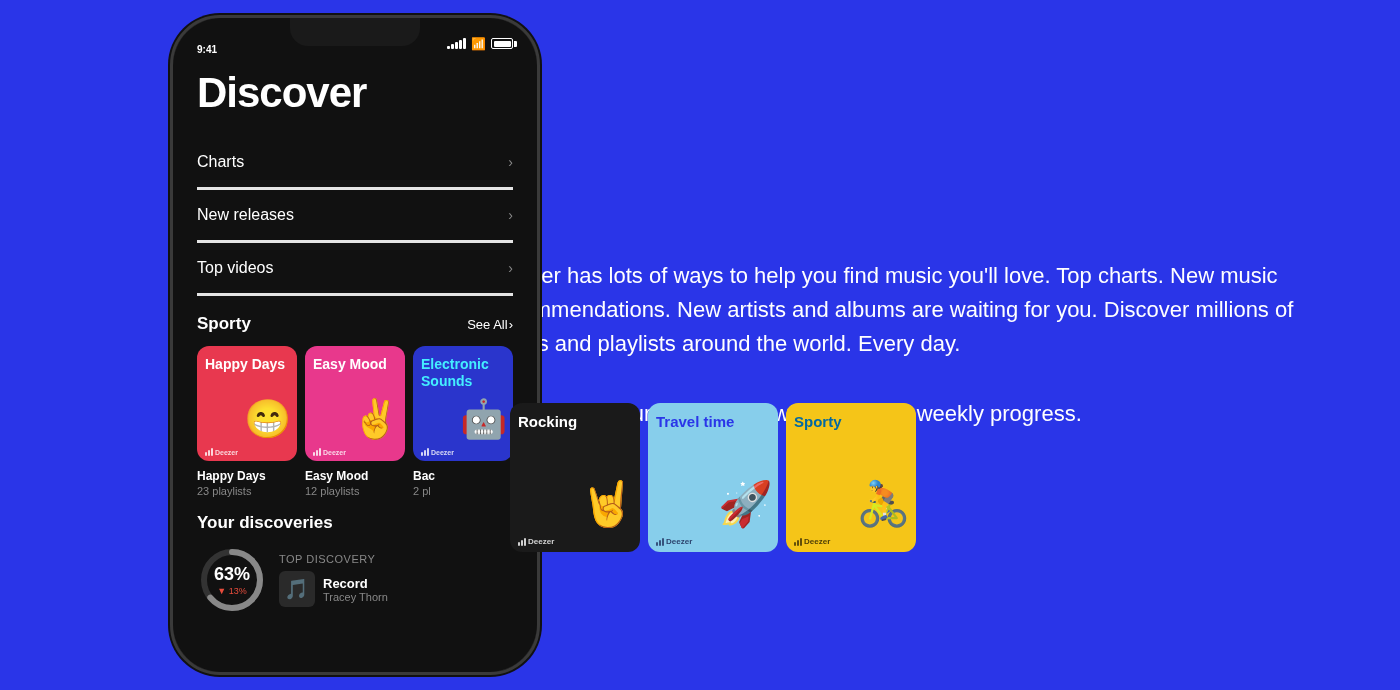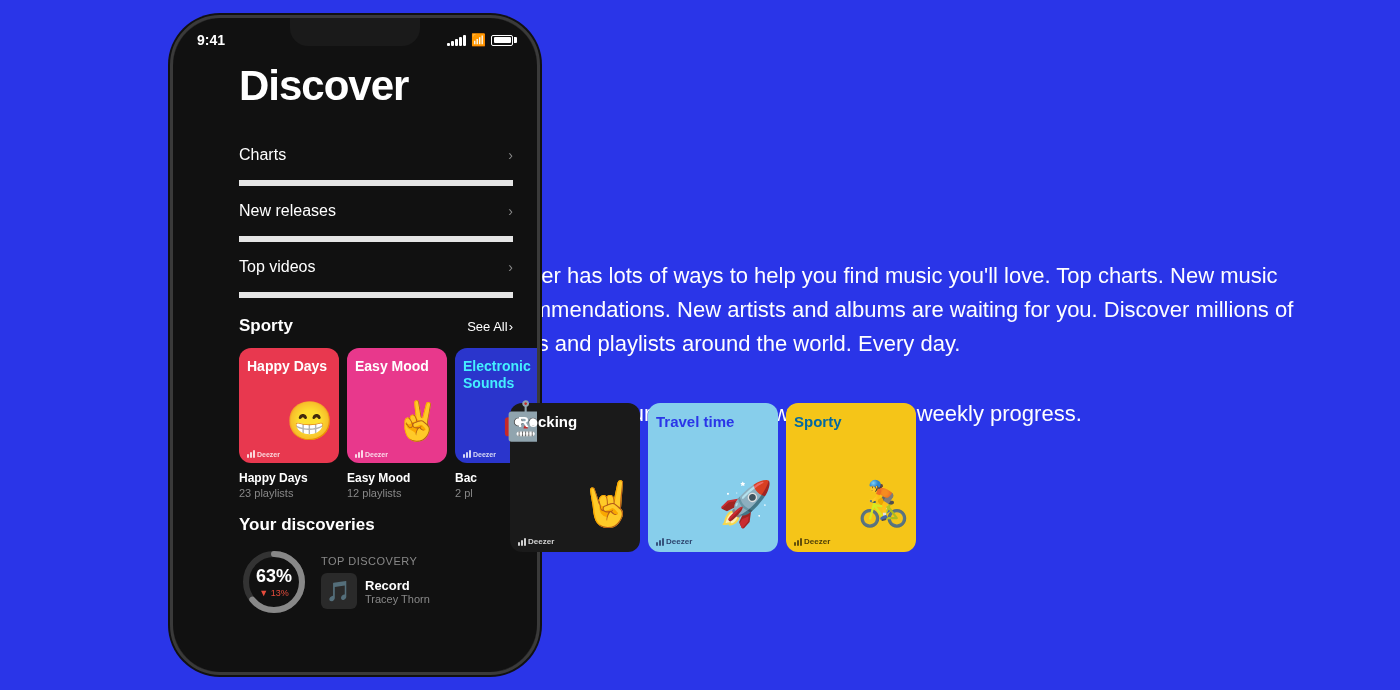--- a/index.html
+++ b/index.html
@@ -65,21 +65,22 @@
       padding: 14px 24px 4px 24px;
       color: white;
       font-size: 13px;
       font-weight: 600;
       position: relative;
       z-index: 5;
     }
 
     .status-time {
       font-weight: 700;
-      font-size: 14px;
+      font-size: 10px;
+      margin-top: 12px;
     }
 
     .status-icons {
       display: flex;
       gap: 5px;
       align-items: center;
     }
 
     .signal-bars {
       display: flex;
@@ -125,38 +126,37 @@
       height: 100%;
       background: white;
       border-radius: 1px;
     }
 
     
     .app-content {
       padding: 10px 24px 0 24px;
       overflow: hidden;
       height: calc(100% - 44px);
-      margin-left: 42px;
     }
 
     .app-title {
       font-size: 42px;
       font-weight: 900;
       color: white;
       margin-bottom: 20px;
       letter-spacing: -1px;
     }
 
     
     .menu-item {
       display: flex;
       justify-content: space-between;
       align-items: center;
       padding: 16px 0;
-      border-bottom: 6px solid #e5e5e5;
+      border-bottom: 3px solid #e5e5e5;
       color: white;
       font-size: 16px;
       font-weight: 400;
     }
 
     .menu-item-chevron {
       color: #888;
       font-size: 14px;
     }
 

